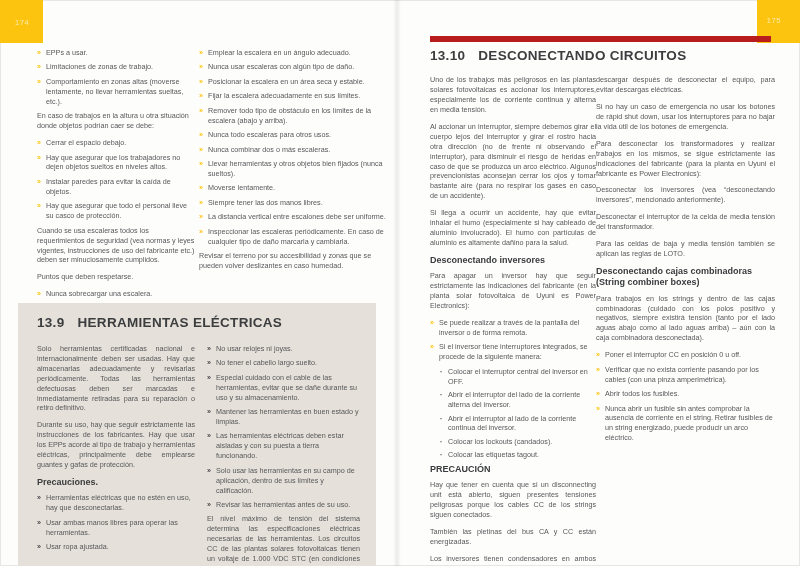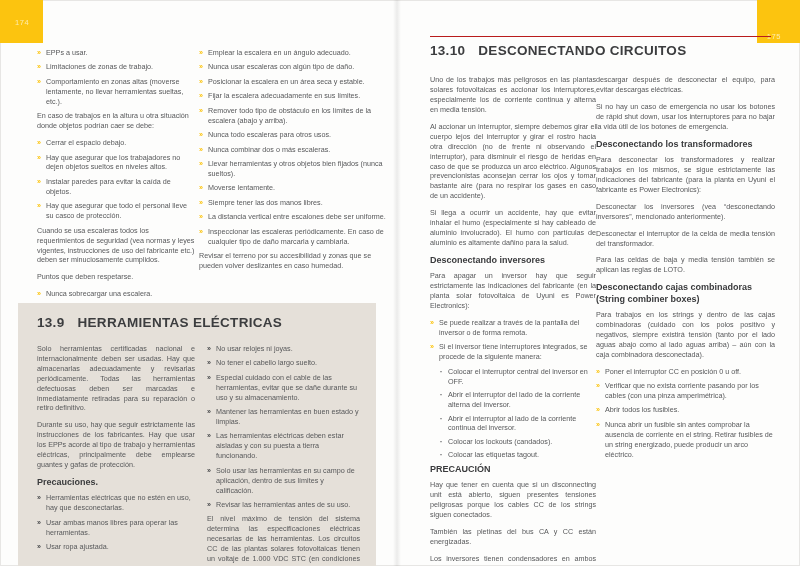--- a/index.html
+++ b/index.html
@@ -7,21 +7,21 @@
     position:relative;width:800px;height:566px;background:#fdfdfc;overflow:hidden;
     font-family:"Liberation Sans",sans-serif;color:#57585a;
     box-shadow:inset 0 0 0 1px #e7e6e4;
   }
   
   .tab{position:absolute;top:0;width:43px;height:43px;background:var(--accent,#FCC40F);}
   .tab-left{left:0;}
   .tab-right{right:0;}
   .tab .pnum{position:absolute;font-size:7.5px;color:#fdecae;letter-spacing:0.6px;}
   .tab-left .pnum{left:15px;top:18px;}
-  .tab-right .pnum{right:19px;top:32px;}
+  .tab-right .pnum{right:19px;top:16px;}
 
   
   .blk-p{margin:0 0 7px;font-size:7.2px;line-height:1.38;}
   .justify .blk-p{text-align:justify;}
   .blk-h{margin:3px 0 5px;font-size:9px;line-height:1.25;font-weight:bold;color:#3a3b3d;}
   .blk-b{display:flex;margin:0 0 4.5px;font-size:7.2px;line-height:1.38;}
   .blk-b .marker{flex:0 0 9px;color:var(--accent,#FCC40F);font-weight:bold;}
   .dark-markers .blk-b .marker{color:#4b4c4e;}
   .blk-sb{display:flex;margin:0 0 3.5px 10px;font-size:7.2px;line-height:1.38;}
   .blk-sb .marker{flex:0 0 8px;color:#4b4c4e;font-weight:bold;}
@@ -39,21 +39,21 @@
     margin:0;display:flex;gap:13px;font-size:13.5px;font-weight:bold;
     color:#3c3d3f;letter-spacing:0.3px;line-height:1.1;
   }
   .box-cols{
     margin-top:13px;display:grid;grid-template-columns:158px 1fr;column-gap:12px;overflow:hidden;
   }
 
   
   .r-heading{
     position:absolute;left:430px;top:36px;width:341px;
-    border-top:1px solid #b91c1c;padding-top:7px;
+    border-top:6px solid #b91c1c;padding-top:7px;
   }
   .r-cols{
     position:absolute;left:430px;top:75px;width:345px;height:487px;
     display:grid;grid-template-columns:166px 1fr;overflow:hidden;
   }
 
   .gutter{
     position:absolute;left:393px;top:0;width:8px;height:566px;
     background:linear-gradient(90deg,rgba(0,0,0,0) 0%,rgba(0,0,0,0.07) 50%,rgba(0,0,0,0) 100%);
   }
@@ -264,21 +264,20 @@
           <span>Colocar las etiquetas tagout.</span>
         </div>
         <p class="blk-h">PRECAUCIÓN</p>
         <p class="blk-p">Hay que tener en cuenta que si un disconnecting unit está abierto, siguen presentes tensiones peligrosas porque los cables CC de los strings siguen conectados.</p>
         <p class="blk-p">También las pletinas del bus CA y CC están energizadas.</p>
         <p class="blk-p">Los inversores tienen condensadores en ambos lados (CC y CA) que necesitan un tiempo de</p>
       </div>
     <div class="justify">
         <p class="blk-p">descargar después de desconectar el equipo, para evitar descargas eléctricas.</p>
         <p class="blk-p">Si no hay un caso de emergencia no usar los botones de rápid shut down, usar los interruptores para no bajar la vida útil de los botones de emergencia.</p>
-        <p class="blk-h">Desconectando los transformadores</p>
         <p class="blk-p">Para desconectar los transformadores y realizar trabajos en los mismos, se sigue estrictamente las indicaciones del fabricante (para la planta en Uyuni el fabricante es Power Electronics):</p>
         <p class="blk-p">Desconectar los inversores (vea “desconectando inversores”, mencionado anteriormente).</p>
         <p class="blk-p">Desconectar el interruptor de la celda de media tensión del transformador.</p>
         <p class="blk-p">Para las celdas de baja y media tensión también se aplican las reglas de LOTO.</p>
         <p class="blk-h">Desconectando cajas combinadoras (String combiner boxes)</p>
         <p class="blk-p">Para trabajos en los strings y dentro de las cajas combinadoras (cuidado con los polos positivo y negativos, siempre existirá tensión (tanto por el lado aguas abajo como al lado aguas arriba) – aún con la caja combinadora desconectada).</p>
         <div class="blk-b">
           <span class="marker">»</span>
           <span>Poner el interruptor CC en posición 0 u off.</span>
         </div>

